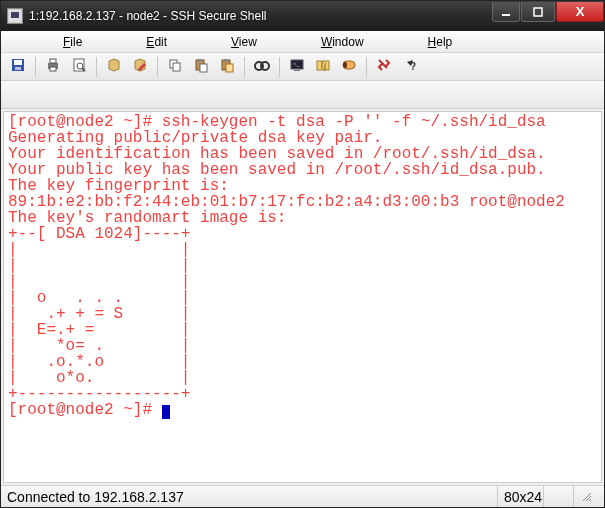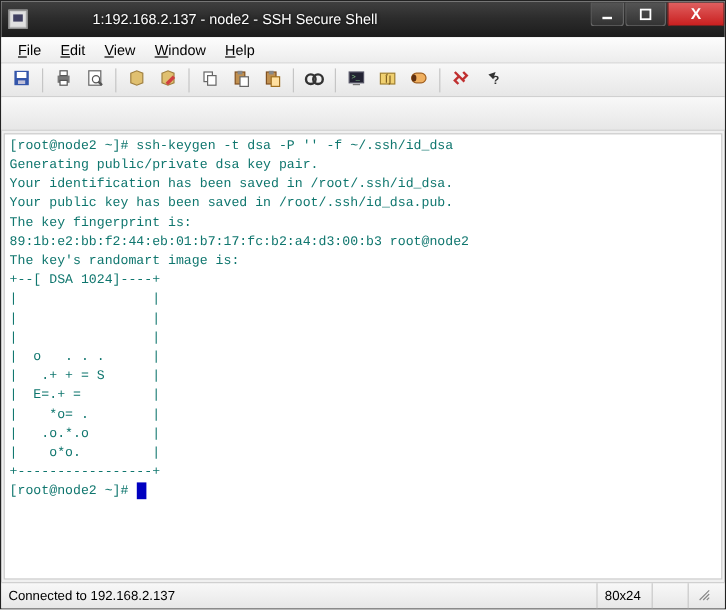--- a/index.html
+++ b/index.html
@@ -1,35 +1,35 @@
 <!DOCTYPE html>
 <html><head>
 <meta charset="utf-8">
 <style>
 * { box-sizing: border-box; }
 body { margin: 0; padding: 0; font-family: "Segoe UI", Tahoma, sans-serif; font-size: 12px; background: #fff; }
 .window { width: 605px; height: 508px; border: 1px solid #222; background: #f0f0f0; display: flex; flex-direction: column; overflow: hidden; }
-.titlebar { height: 30px; background: linear-gradient(to bottom,#404040 0%,#2b2b2b 50%,#1c1c1c 100%); display: flex; align-items: center; padding: 0 0 0 6px; color: #fff; gap: 48px; }
+.titlebar { height: 30px; background: linear-gradient(to bottom,#404040 0%,#2b2b2b 50%,#1c1c1c 100%); display: flex; align-items: center; padding: 0 0 0 6px; color: #fff; }
 .titlebar .app-icon { width: 16px; height: 16px; background: #d0d0d0; border: 1px solid #888; margin-right: 6px; display:inline-flex;align-items:center;justify-content:center;}
 .titlebar .title { flex: 1; font-size: 12px; text-shadow: 0 0 3px #000; }
 .win-btns { display:flex; height:100%; align-items:flex-start; }
 .win-btn { width: 34px; height: 20px; margin-top:1px; margin-left:1px; background: linear-gradient(to bottom,#555,#333); border:1px solid #666; border-top:none; border-radius:0 0 3px 3px; display:flex;align-items:center;justify-content:center;color:#fff;font-size:10px;}
 .win-btn.min { width: 28px; }
 .win-btn.close { width: 48px; background: linear-gradient(to bottom,#e06060,#c92020); border-color:#902020; font-size:13px;font-weight:bold;}
 .menubar { height: 22px; background: linear-gradient(to bottom,#fdfdfd,#ececec); border-bottom:1px solid #d5d5d5; display:flex; align-items:center; padding: 0 8px; gap: 4px;}
-.menubar .menu-item { padding: 10px 6px; cursor:default; }
+.menubar .menu-item { padding: 10px 6px; cursor:default;margin-left:48px; }
 .menubar .menu-item .ul { text-decoration: underline; }
 .toolbar { height: 28px; background: linear-gradient(to bottom,#f8f8f8,#e7e7e7); border-bottom:1px solid #d0d0d0; display:flex; align-items:center; padding: 0 6px; gap:4px;}
 .tbtn { width:22px; height:22px; border:1px solid transparent; display:flex;align-items:center;justify-content:center; border-radius:2px;}
 .tsep { width:1px; height:20px; background:#c5c5c5; margin:0 2px;}
 .quickbar { height: 28px; background: linear-gradient(to bottom,#f8f8f8,#e7e7e7); border-bottom:1px solid #d0d0d0; display:flex; align-items:center; padding: 0 4px; gap:2px;}
 .qbtn { height:22px; padding: 0 8px; border:1px solid #c5c5c5; background:linear-gradient(to bottom,#fdfdfd,#e9e9e9); display:flex;align-items:center; gap:4px; border-radius:2px;}
-.terminal { flex:1; background:#fff; color:#0f766e; font-family: "Courier New", monospace; font-size: 11px; line-height: 16px; padding: 2px 4px; overflow:auto; white-space: pre; border:1px solid #c9c9c9; margin:2px;}
+.terminal { flex:1; background:#fff; color:#ef4444; font-family: "Courier New", monospace; font-size: 16px; line-height: 16px; padding: 2px 4px; overflow:auto; white-space: pre; border:1px solid #c9c9c9; margin:2px;}
 .cursor { display:inline-block; width:8px; height:14px; background:#0000c0; vertical-align:text-bottom;}
-.statusbar { height:22px; background: linear-gradient(to bottom,#f8f8f8,#e7e7e7); border-top:1px solid #d0d0d0; display:flex; align-items:center; font-size:11px;}
+.statusbar { height:22px; background: linear-gradient(to bottom,#f8f8f8,#e7e7e7); border-top:1px solid #d0d0d0; display:flex; align-items:center; font-size:14px;}
 .statusbar .cell { padding:2px 6px; border-right:1px solid #c9c9c9; height:100%; display:flex;align-items:center;}
 .statusbar .cell.grow { flex:1; }
 .term-wrap { position:relative; flex:1; display:flex;}
 svg { overflow:visible; }
 </style>
 </head>
 <body>
 
 <div class="window">
 

